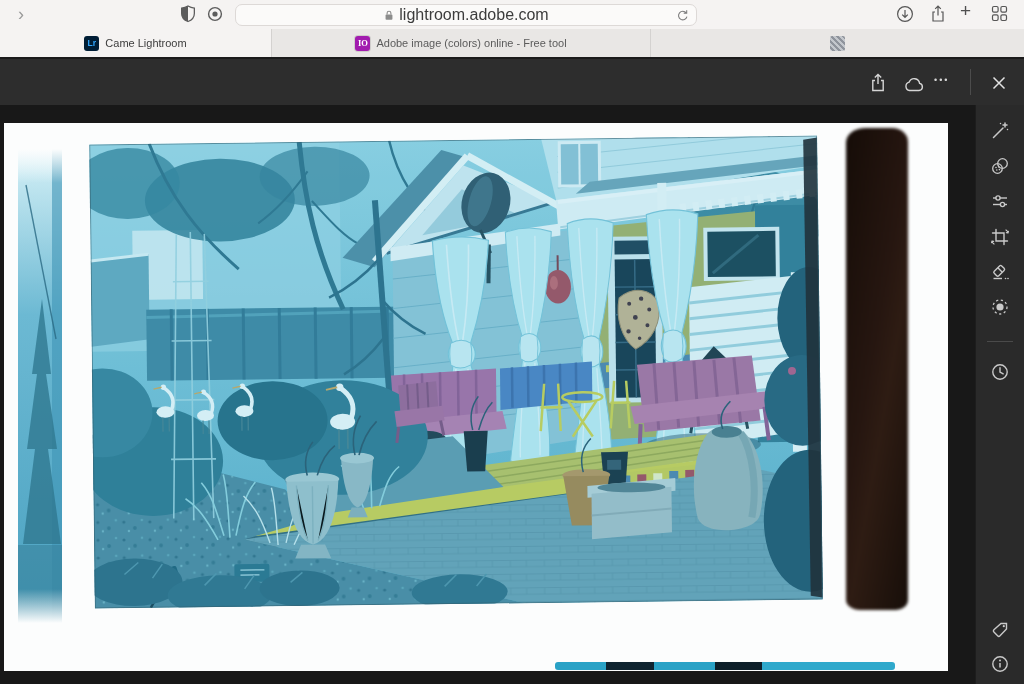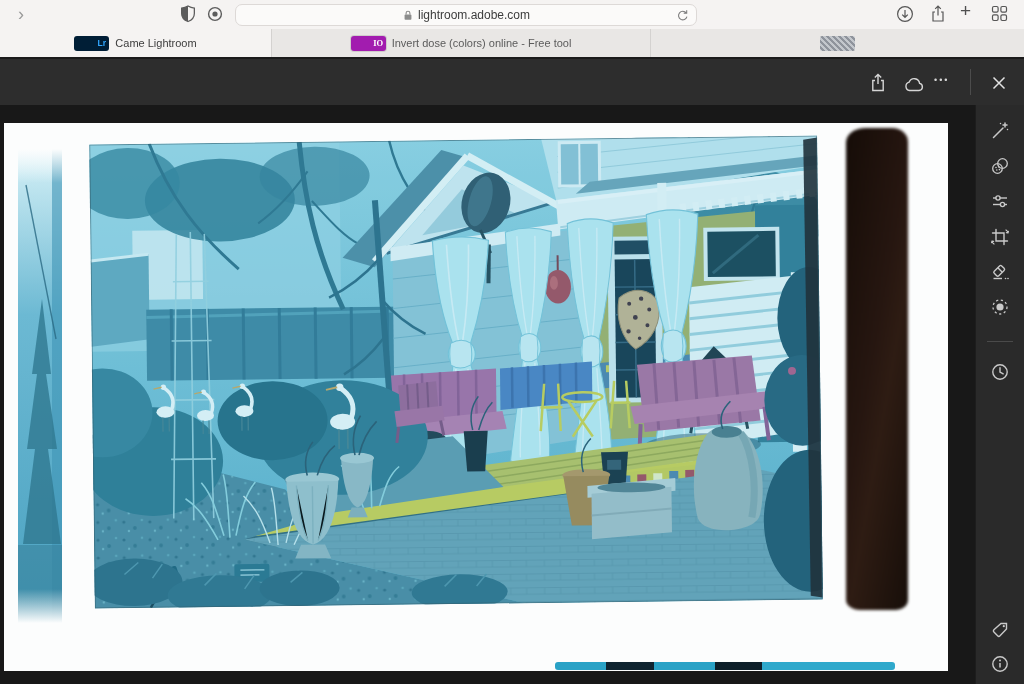--- a/index.html
+++ b/index.html
@@ -5,29 +5,29 @@
   html,body{margin:0;padding:0;}
   body{width:1024px;height:684px;position:relative;overflow:hidden;
        font-family:"Liberation Sans","DejaVu Sans",sans-serif;background:#181818;}
   
   .toolbar{position:absolute;left:0;top:0;width:1024px;height:29px;background:#f5f3f2;}
   .toolbar svg{display:block;}
   .fwd{position:absolute;left:18px;top:1px;font-size:18px;color:#9a9a9a;line-height:26px;}
   .tb-icon{position:absolute;top:5px;}
   .urlfield{position:absolute;left:235px;top:4px;width:460px;height:20px;background:#fbfaf9;
             border:1px solid #ddd9d7;border-radius:7px;display:flex;align-items:center;justify-content:center;}
-  .urltext{font-size:12px;color:#3c3c3c;margin-left:4px;}
+  .urltext{font-size:16px;color:#3c3c3c;margin-left:4px;}
   .reload{position:absolute;right:7px;top:3px;}
   
   .tabbar{position:absolute;left:0;top:29px;width:1024px;height:28px;background:#e9e7e5;display:flex;}
   .tab{height:28px;display:flex;align-items:center;justify-content:center;gap:6px;
        font-size:11px;color:#5b5b5b;border-right:1px solid #d4d2d0;box-sizing:border-box;overflow:hidden;white-space:nowrap;}
   .tab.active{background:#f5f3f2;color:#3d3d3d;}
   .fav{width:15px;height:15px;border-radius:3px;font-size:8.5px;font-weight:bold;
-       display:flex;align-items:center;justify-content:center;flex:none;padding-left:20px;}
+       display:flex;align-items:center;justify-content:center;flex:none;}
   .fav-lr{background:#001e36;color:#31a8ff;}
   .fav-io{background:#a21caf;color:#ffffff;box-shadow:0 0 0 1px #cfcdcb;font-family:Liberation Serif, serif;}
   .fav-px{background-image:linear-gradient(45deg,#8f949c 25%,#c3c7cc 25% 50%,#8f949c 50% 75%,#c3c7cc 75%);
           background-size:6px 6px;border-radius:2px;}
   
   .lrheader{position:absolute;left:0;top:57px;width:1024px;height:48px;background:#2d2d2d;border-top:2px solid #1b1b1b;box-sizing:border-box;}
   .lr-ic{position:absolute;top:13px;cursor:pointer;}
   .lr-div{position:absolute;left:970px;top:10px;width:1px;height:26px;background:#4c4c4c;}
   .dots{position:absolute;left:934px;top:16px;color:#d6d6d6;font-size:9px;letter-spacing:2px;}
   .lrbody{position:absolute;left:0;top:105px;width:1024px;height:579px;background:#181818;}
@@ -99,21 +99,21 @@
   </span>
 </div>
 
 <div class="tabbar">
   <div class="tab active" style="width:272px;">
     <span class="fav fav-lr">Lr</span>
     <span>Came Lightroom</span>
   </div>
   <div class="tab" style="width:379px;">
     <span class="fav fav-io">IO</span>
-    <span>Invert dose (colors) online - Free tool</span>
+    <span>Adobe image (colors) online - Free tool</span>
   </div>
   <div class="tab" style="flex:1;border-right:none;">
     <span class="fav fav-px"></span>
   </div>
 </div>
 
 <div class="lrheader">
   <span class="lr-ic" style="left:868px;" title="Edit">
     <svg width="20" height="22" viewBox="0 0 20 21">
       <path d="M7,8 H4.8 V18 H15.2 V8 H13" fill="none" stroke="#d6d6d6" stroke-width="1.4"></path>

